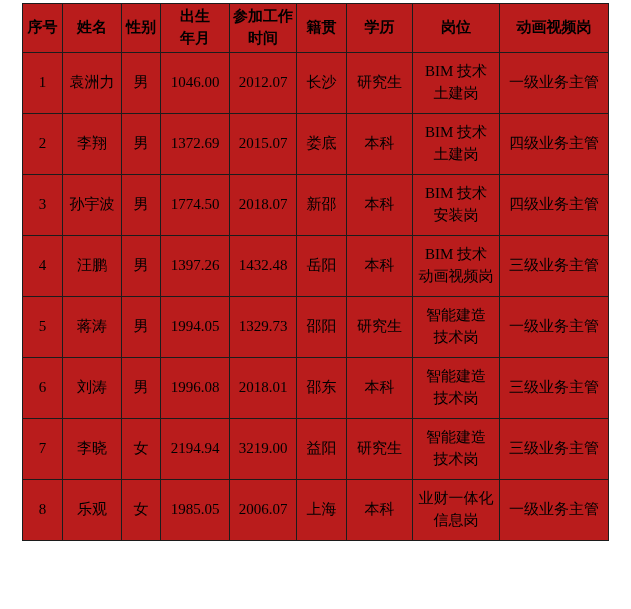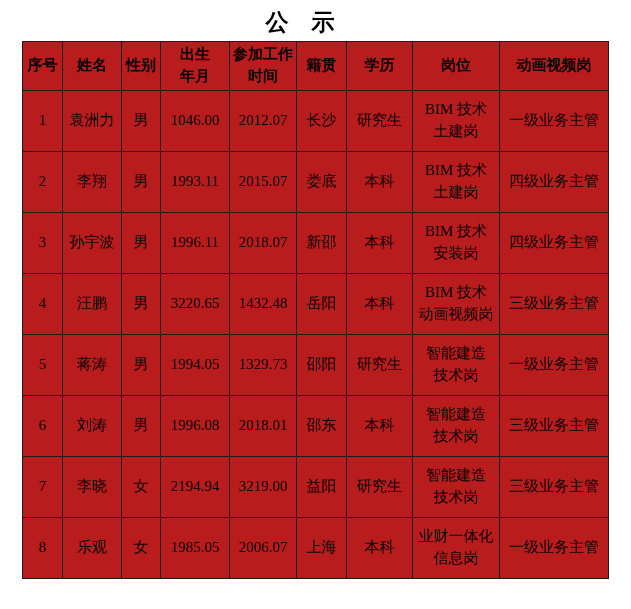--- a/index.html
+++ b/index.html
@@ -51,21 +51,20 @@
   table.announce-table td {
     font-weight: normal;
     height: 60px;
   }
 </style>
 </head>
 <body>
 
 <div class="page">
 
-  <h1 class="doc-title">公　示</h1>
 
   <table class="announce-table">
     <colgroup>
       <col style="width:40px">
       <col style="width:59px">
       <col style="width:39px">
       <col style="width:69px">
       <col style="width:67px">
       <col style="width:50px">
       <col style="width:66px">
@@ -97,45 +96,45 @@
       <td>长沙</td>
       <td>研究生</td>
       <td>BIM 技术
 土建岗</td>
       <td>一级业务主管</td>
     </tr>
         <tr>
       <td>2</td>
       <td>李翔</td>
       <td>男</td>
-      <td>1993.11</td>
+      <td>1372.69</td>
       <td>2015.07</td>
       <td>娄底</td>
       <td>本科</td>
       <td>BIM 技术
 土建岗</td>
       <td>四级业务主管</td>
     </tr>
         <tr>
       <td>3</td>
       <td>孙宇波</td>
       <td>男</td>
-      <td>1996.11</td>
+      <td>1774.50</td>
       <td>2018.07</td>
       <td>新邵</td>
       <td>本科</td>
       <td>BIM 技术
 安装岗</td>
       <td>四级业务主管</td>
     </tr>
         <tr>
       <td>4</td>
       <td>汪鹏</td>
       <td>男</td>
-      <td>3220.65</td>
+      <td>1397.26</td>
       <td>1432.48</td>
       <td>岳阳</td>
       <td>本科</td>
       <td>BIM 技术
 动画视频岗</td>
       <td>三级业务主管</td>
     </tr>
         <tr>
       <td>5</td>
       <td>蒋涛</td>

